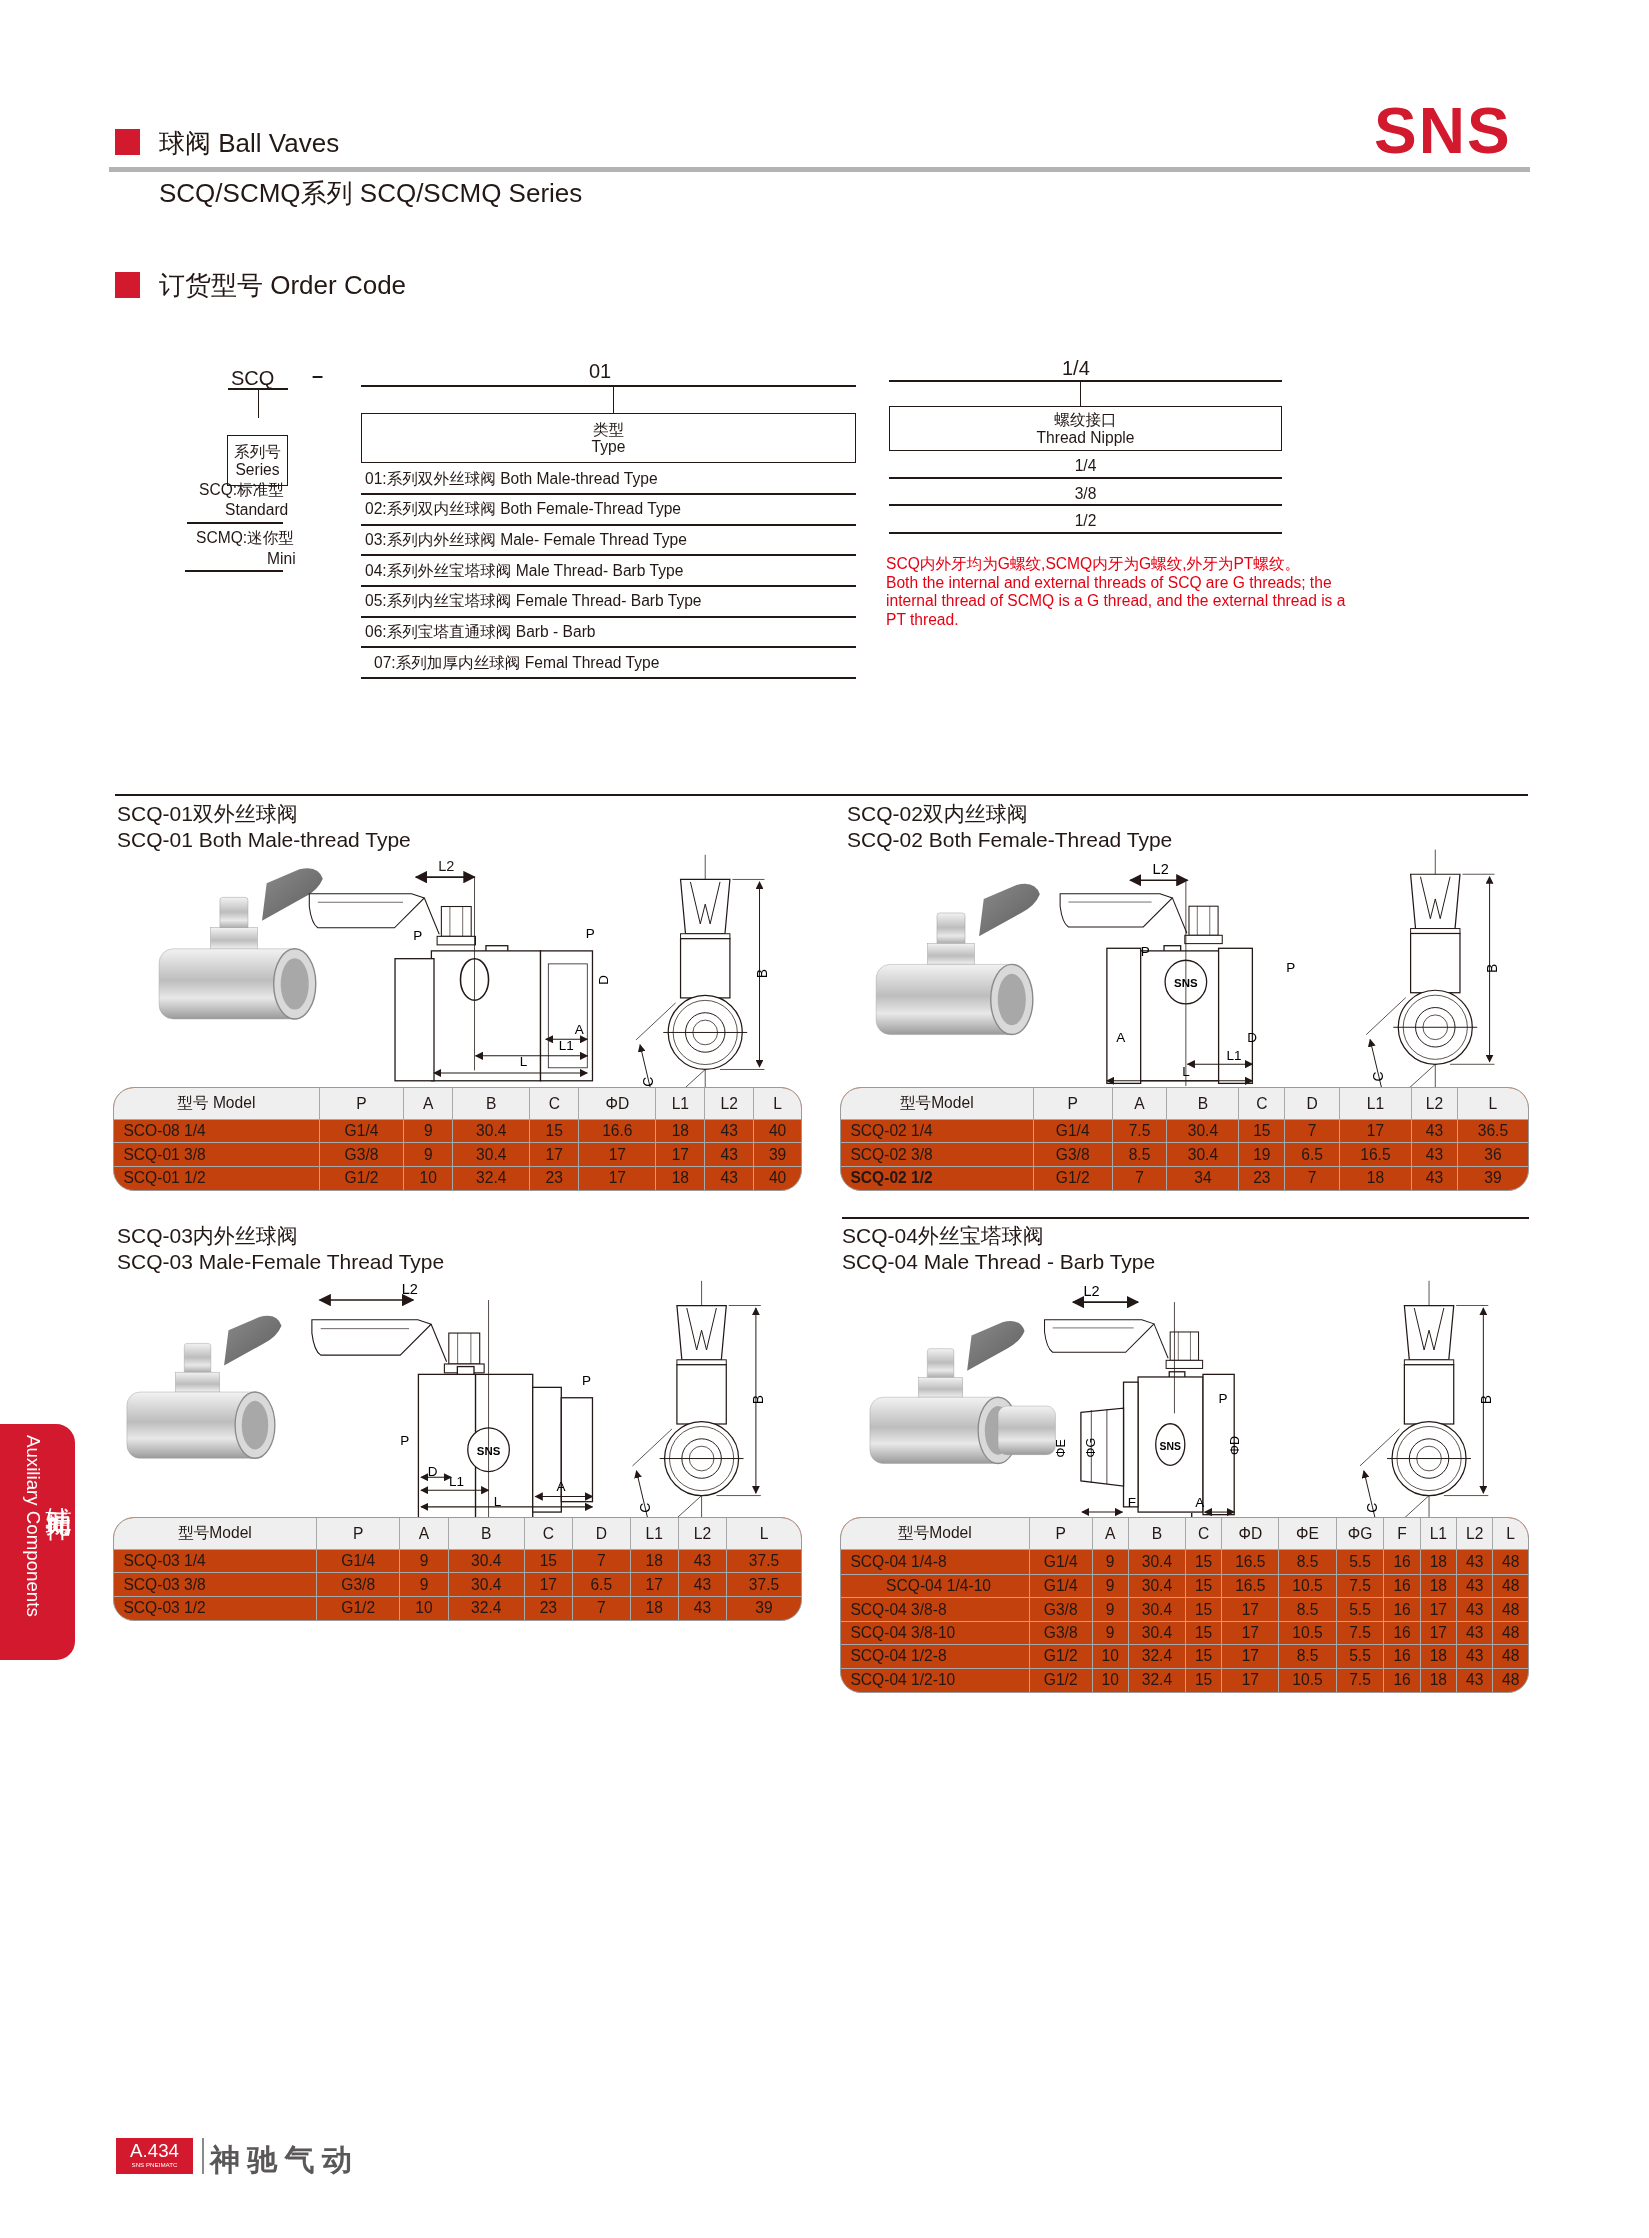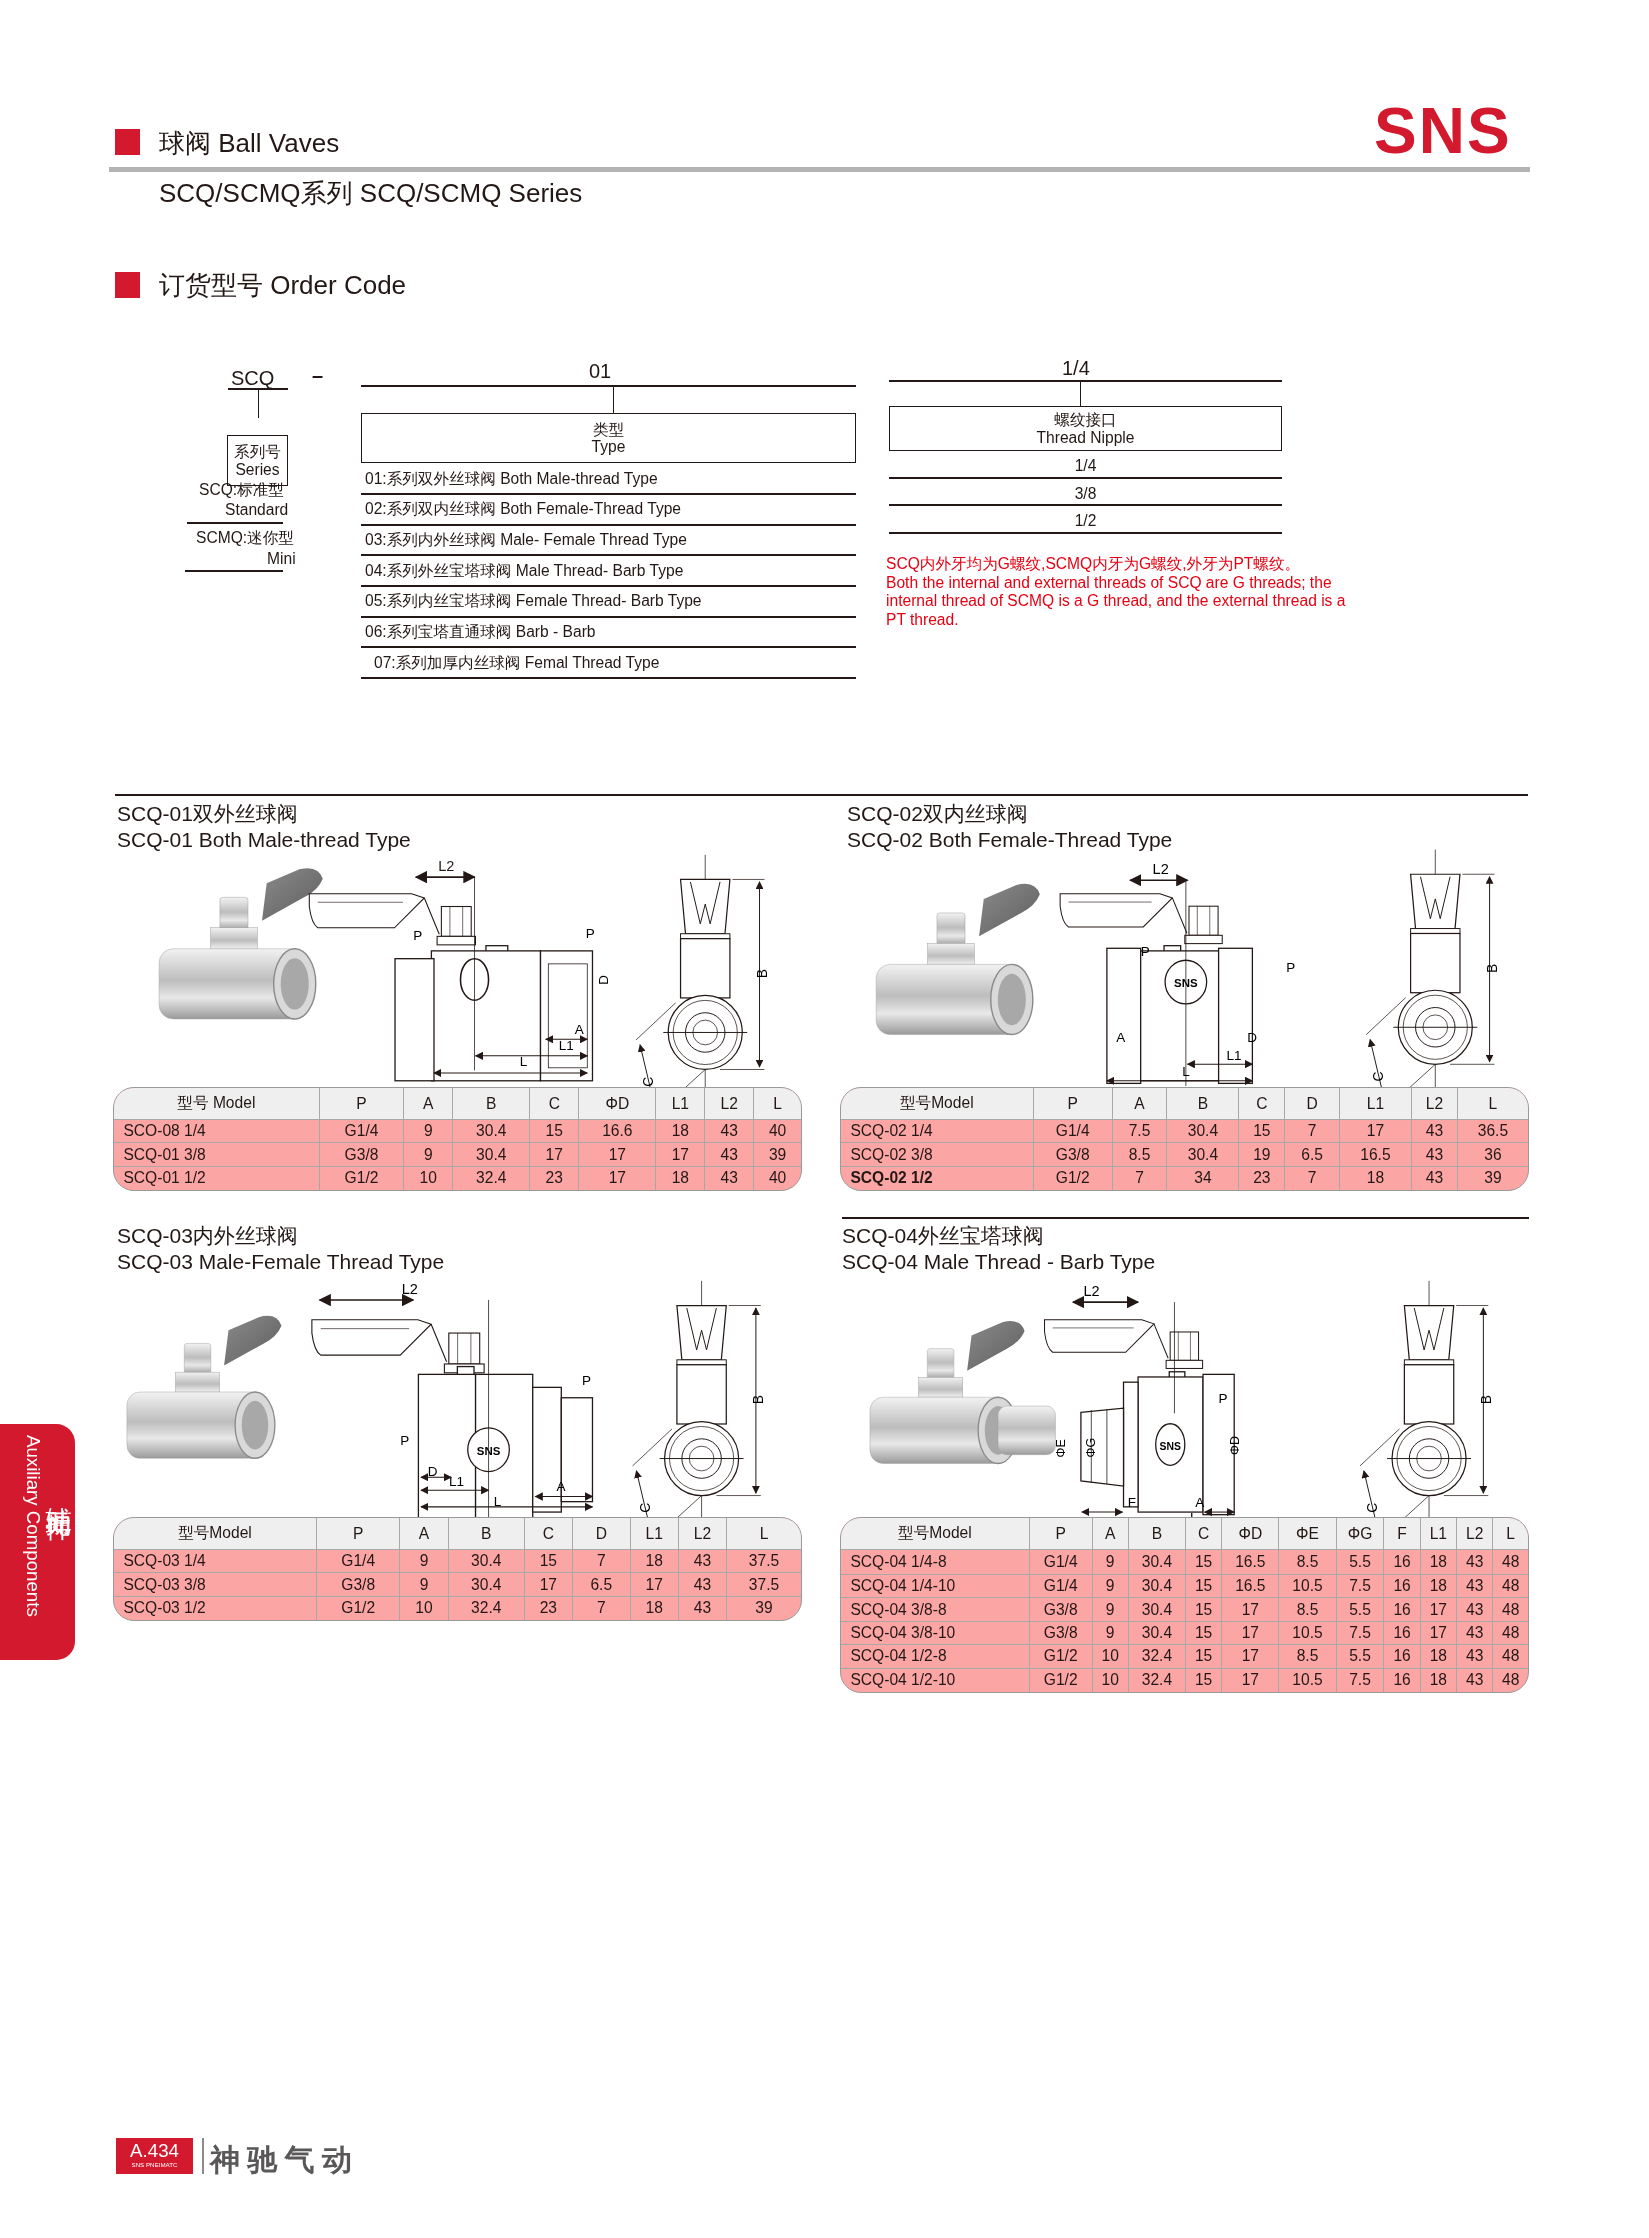--- a/index.html
+++ b/index.html
@@ -19,21 +19,21 @@
   .oc-small { font-size: 15.6px; white-space: nowrap; line-height: 1.1; }
   .line { background: #231815; }
   .box { border: 1.6px solid #231815; background: #fff; display: flex; flex-direction: column; align-items: center; justify-content: center; text-align: center; }
   .note { color: #e60012; font-size: 15.6px; line-height: 18.7px; }
 
   
   .sec-rule { background: #231815; height: 1.6px; }
   .sec-title { font-size: 21px; line-height: 1; white-space: nowrap; }
 
   
-  table.spec { border-collapse: separate; border-spacing: 0; position: absolute; border: 1.6px solid #9a9a9a; border-radius: 21px; overflow: hidden; background: #fca5a5; }
+  table.spec { border-collapse: separate; border-spacing: 0; position: absolute; border: 1.6px solid #9a9a9a; border-radius: 21px; overflow: hidden; background: #c2410c; }
   table.spec th, table.spec td { border-right: 1px solid #a8a8a8; border-bottom: 1px solid #a8a8a8; text-align: center; font-weight: normal; font-size: 15.6px; white-space: nowrap; padding: 0 2.1px; }
   table.spec th { background: #efefef; }
   table.spec tr > *:last-child { border-right: none; }
   table.spec tbody tr:last-child td { border-bottom: none; }
 
   
   .side-tab { background: #d2192e; border-radius: 0 18.7px 18.7px 0; color: #fff; }
   .vert { writing-mode: vertical-rl; white-space: nowrap; }
 
   
@@ -488,21 +488,21 @@
         <td style="height: 23.4px;">15</td>
         <td style="height: 23.4px;">16.5</td>
         <td style="height: 23.4px;">8.5</td>
         <td style="height: 23.4px;">5.5</td>
         <td style="height: 23.4px;">16</td>
         <td style="height: 23.4px;">18</td>
         <td style="height: 23.4px;">43</td>
         <td style="height: 23.4px;">48</td>
       </tr>
       <tr>
-        <td style="height: 23.4px; text-align: left; padding-left: 9.4px;">SCQ-04  1/4-10</td>
+        <td style="height: 23.4px; text-align: center; padding-left: 9.4px;">SCQ-04  1/4-10</td>
         <td style="height: 23.4px;">G1/4</td>
         <td style="height: 23.4px;">9</td>
         <td style="height: 23.4px;">30.4</td>
         <td style="height: 23.4px;">15</td>
         <td style="height: 23.4px;">16.5</td>
         <td style="height: 23.4px;">10.5</td>
         <td style="height: 23.4px;">7.5</td>
         <td style="height: 23.4px;">16</td>
         <td style="height: 23.4px;">18</td>
         <td style="height: 23.4px;">43</td>

